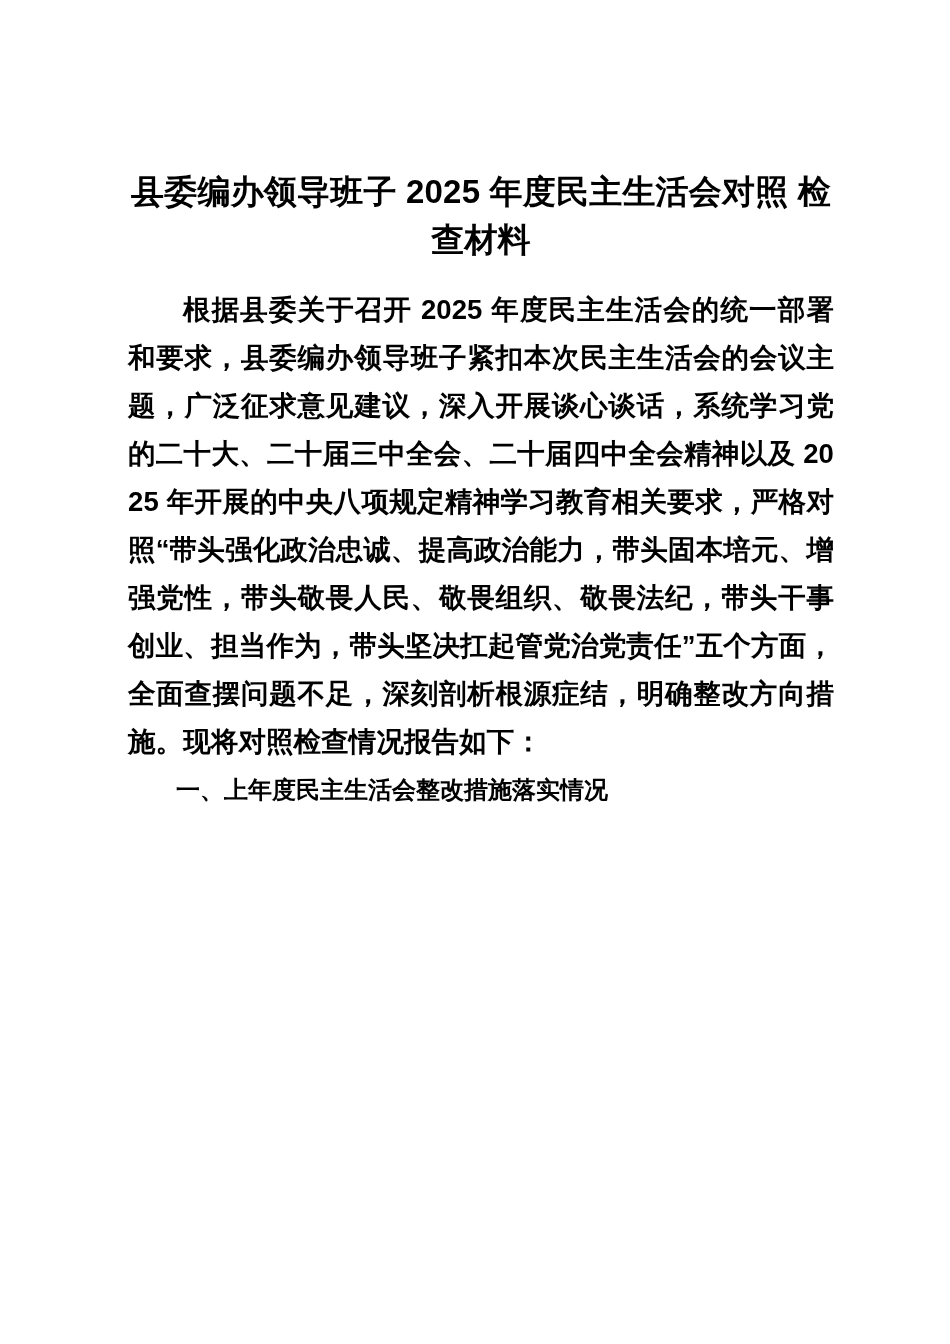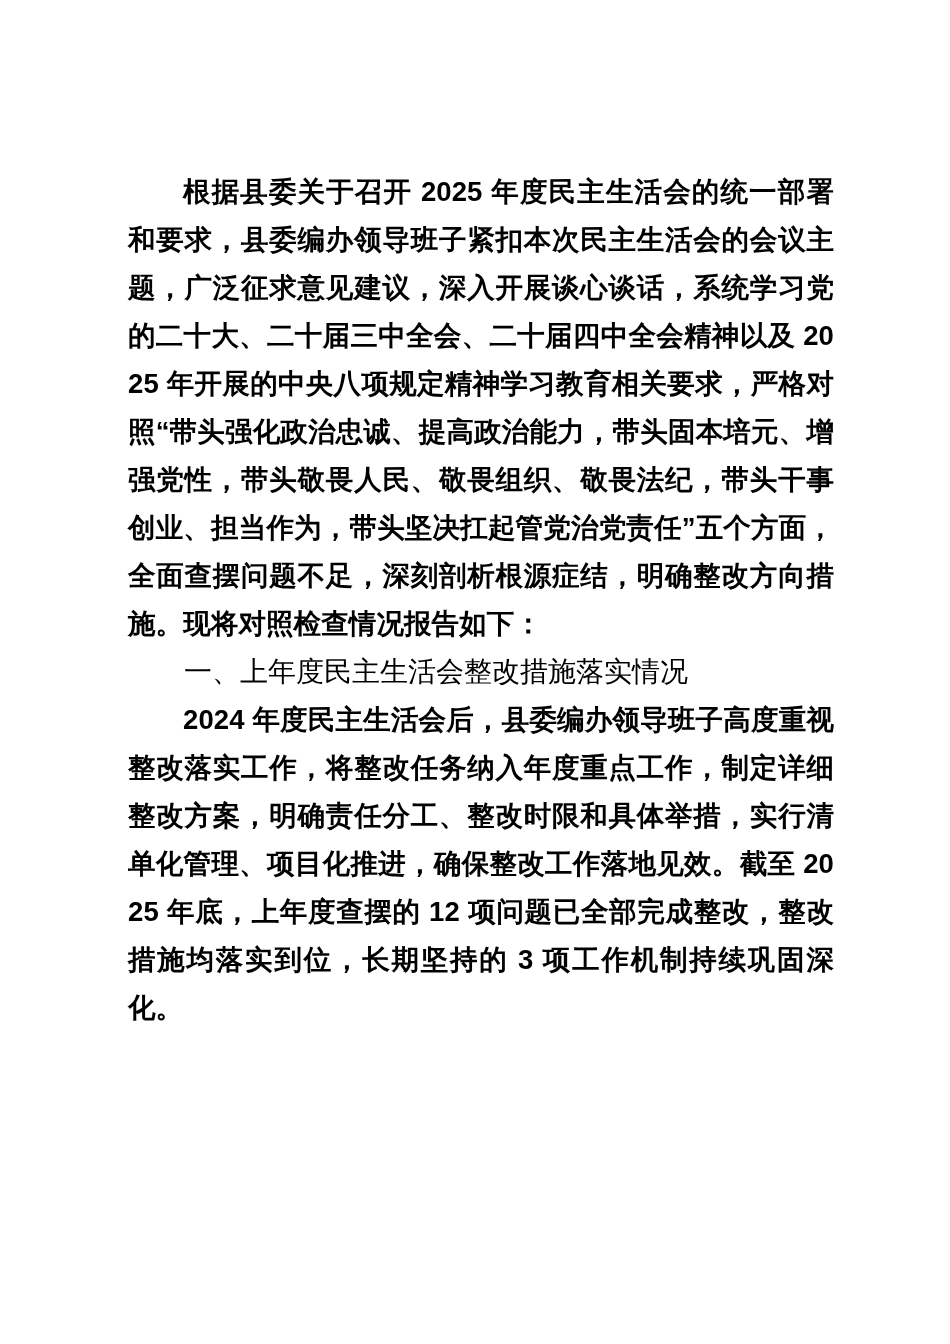--- a/index.html
+++ b/index.html
@@ -47,36 +47,39 @@
     line-height: 48px;
     text-align: justify;
     text-justify: inter-character;
     text-indent: 2em;
     margin: 0;
     word-break: break-all;
     letter-spacing: 0.1px;
   }
 
   .section-heading {
-    font-size: 28px;
-    font-weight: 400;
+    font-size: 24px;
+    font-weight: 700;
     line-height: 48px;
     text-align: justify;
     text-indent: 2em;
     margin: 0;
     word-break: break-all;
   }
 </style>
 </head>
 <body>
 
 <div class="page">
   <div class="content">
 
+    <h1 class="doc-title">
+      <span>县委编办领导班子 2025 年度民主生活会对照</span>
+      <span>检查材料</span>
+    </h1>
 
     <p class="body-para">根据县委关于召开 2025 年度民主生活会的统一部署和要求，县委编办领导班子紧扣本次民主生活会的会议主题，广泛征求意见建议，深入开展谈心谈话，系统学习党的二十大、二十届三中全会、二十届四中全会精神以及 2025 年开展的中央八项规定精神学习教育相关要求，严格对照“带头强化政治忠诚、提高政治能力，带头固本培元、增强党性，带头敬畏人民、敬畏组织、敬畏法纪，带头干事创业、担当作为，带头坚决扛起管党治党责任”五个方面，全面查摆问题不足，深刻剖析根源症结，明确整改方向措施。现将对照检查情况报告如下：</p>
 
     <h2 class="section-heading">一、上年度民主生活会整改措施落实情况</h2>
 
-    <p class="body-para">2024 年度民主生活会后，县委编办领导班子高度重视整改落实工作，将整改任务纳入年度重点工作，制定详细整改方案，明确责任分工、整改时限和具体举措，实行清单化管理、项目化推进，确保整改工作落地见效。截至 2025 年底，上年度查摆的 12 项问题已全部完成整改，整改措施均落实到位，长期坚持的 3 项工作机制持续巩固深化。</p>
 
   </div>
 </div>
 
 </body></html>

